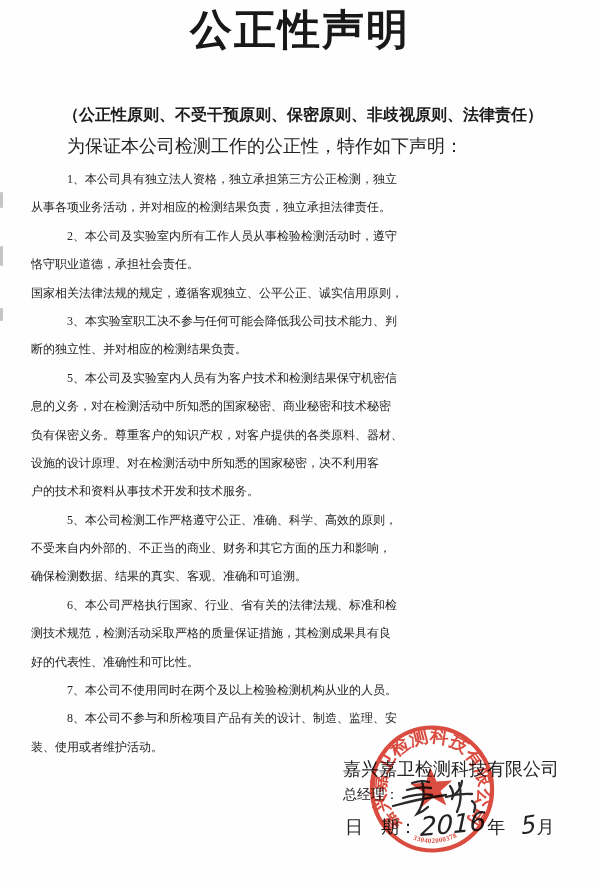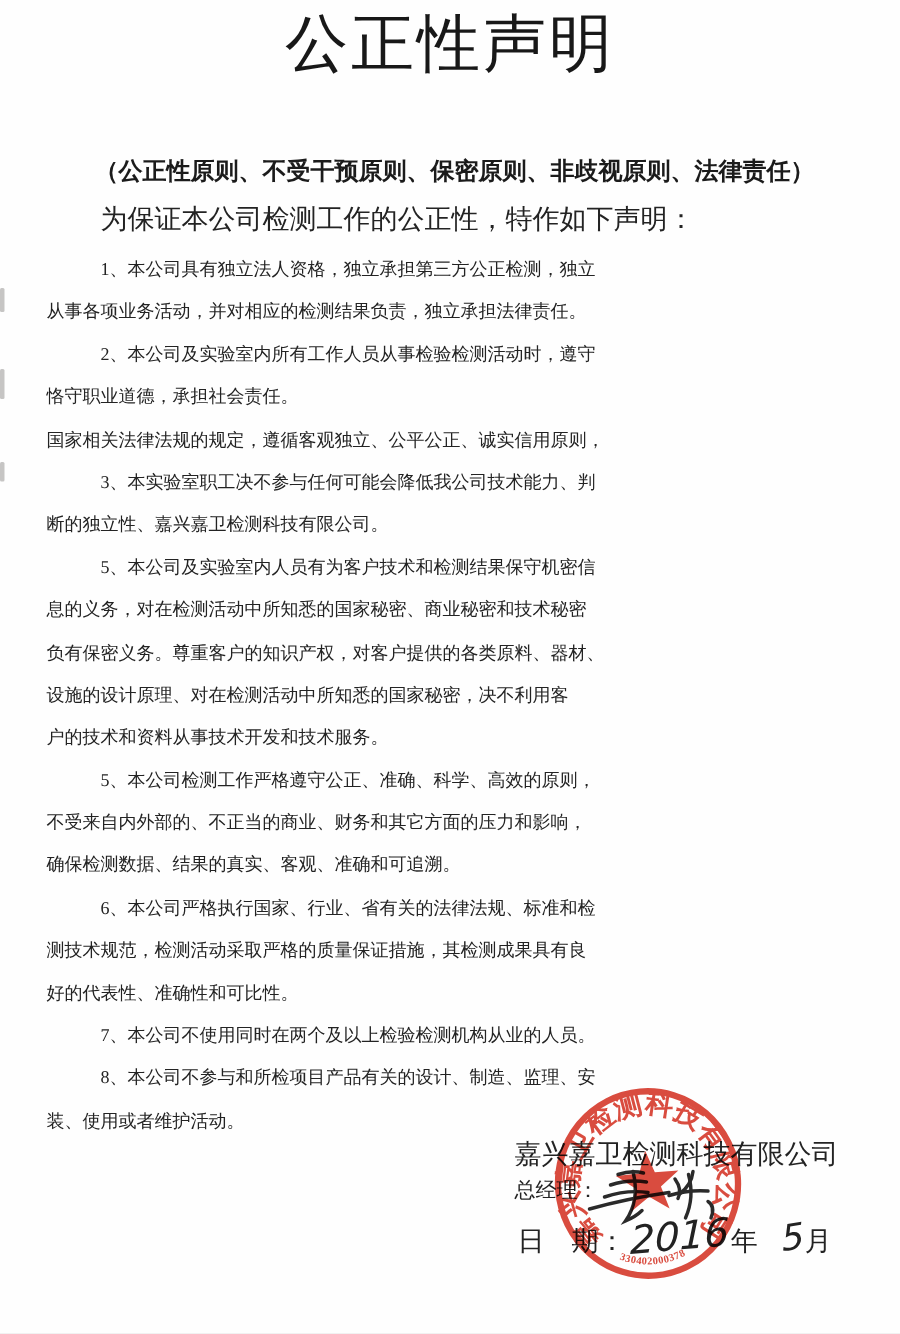--- a/index.html
+++ b/index.html
@@ -7,21 +7,21 @@
     position:relative;
     width:600px;height:889px;
     background:#fefefe;
     overflow:hidden;
     font-family:"Liberation Serif","DejaVu Serif",serif;
     color:#232323;
   }
   .title{
     position:absolute;top:4px;left:0;width:600px;
     text-align:center;
-    font-size:42px;font-weight:400;letter-spacing:2px;
+    font-size:42px;font-weight:700;letter-spacing:2px;
     line-height:52px;color:#181818;
   }
   .principles{
     position:absolute;top:103px;left:31px;width:560px;
     font-size:16px;font-weight:700;line-height:24px;
     padding-left:32px;white-space:nowrap;color:#1b1b1b;
   }
   .intro{
     position:absolute;top:133px;left:31px;width:560px;
     font-size:18px;line-height:26px;
@@ -82,21 +82,21 @@
 
   <div class="intro">为保证本公司检测工作的公正性，特作如下声明：</div>
 
   <div id="paragraphs">
       <div class="line first">1、本公司具有独立法人资格，独立承担第三方公正检测，独立</div>
       <div class="line">从事各项业务活动，并对相应的检测结果负责，独立承担法律责任。</div>
       <div class="line first">2、本公司及实验室内所有工作人员从事检验检测活动时，遵守</div>
       <div class="line">恪守职业道德，承担社会责任。</div>
       <div class="line">国家相关法律法规的规定，遵循客观独立、公平公正、诚实信用原则，</div>
       <div class="line first">3、本实验室职工决不参与任何可能会降低我公司技术能力、判</div>
-      <div class="line">断的独立性、嘉兴嘉卫检测科技有限公司。</div>
+      <div class="line">断的独立性、并对相应的检测结果负责。</div>
       <div class="line first">5、本公司及实验室内人员有为客户技术和检测结果保守机密信</div>
       <div class="line">息的义务，对在检测活动中所知悉的国家秘密、商业秘密和技术秘密</div>
       <div class="line">负有保密义务。尊重客户的知识产权，对客户提供的各类原料、器材、</div>
       <div class="line">设施的设计原理、对在检测活动中所知悉的国家秘密，决不利用客</div>
       <div class="line">户的技术和资料从事技术开发和技术服务。</div>
       <div class="line first">5、本公司检测工作严格遵守公正、准确、科学、高效的原则，</div>
       <div class="line">不受来自内外部的、不正当的商业、财务和其它方面的压力和影响，</div>
       <div class="line">确保检测数据、结果的真实、客观、准确和可追溯。</div>
       <div class="line first">6、本公司严格执行国家、行业、省有关的法律法规、标准和检</div>
       <div class="line">测技术规范，检测活动采取严格的质量保证措施，其检测成果具有良</div>

